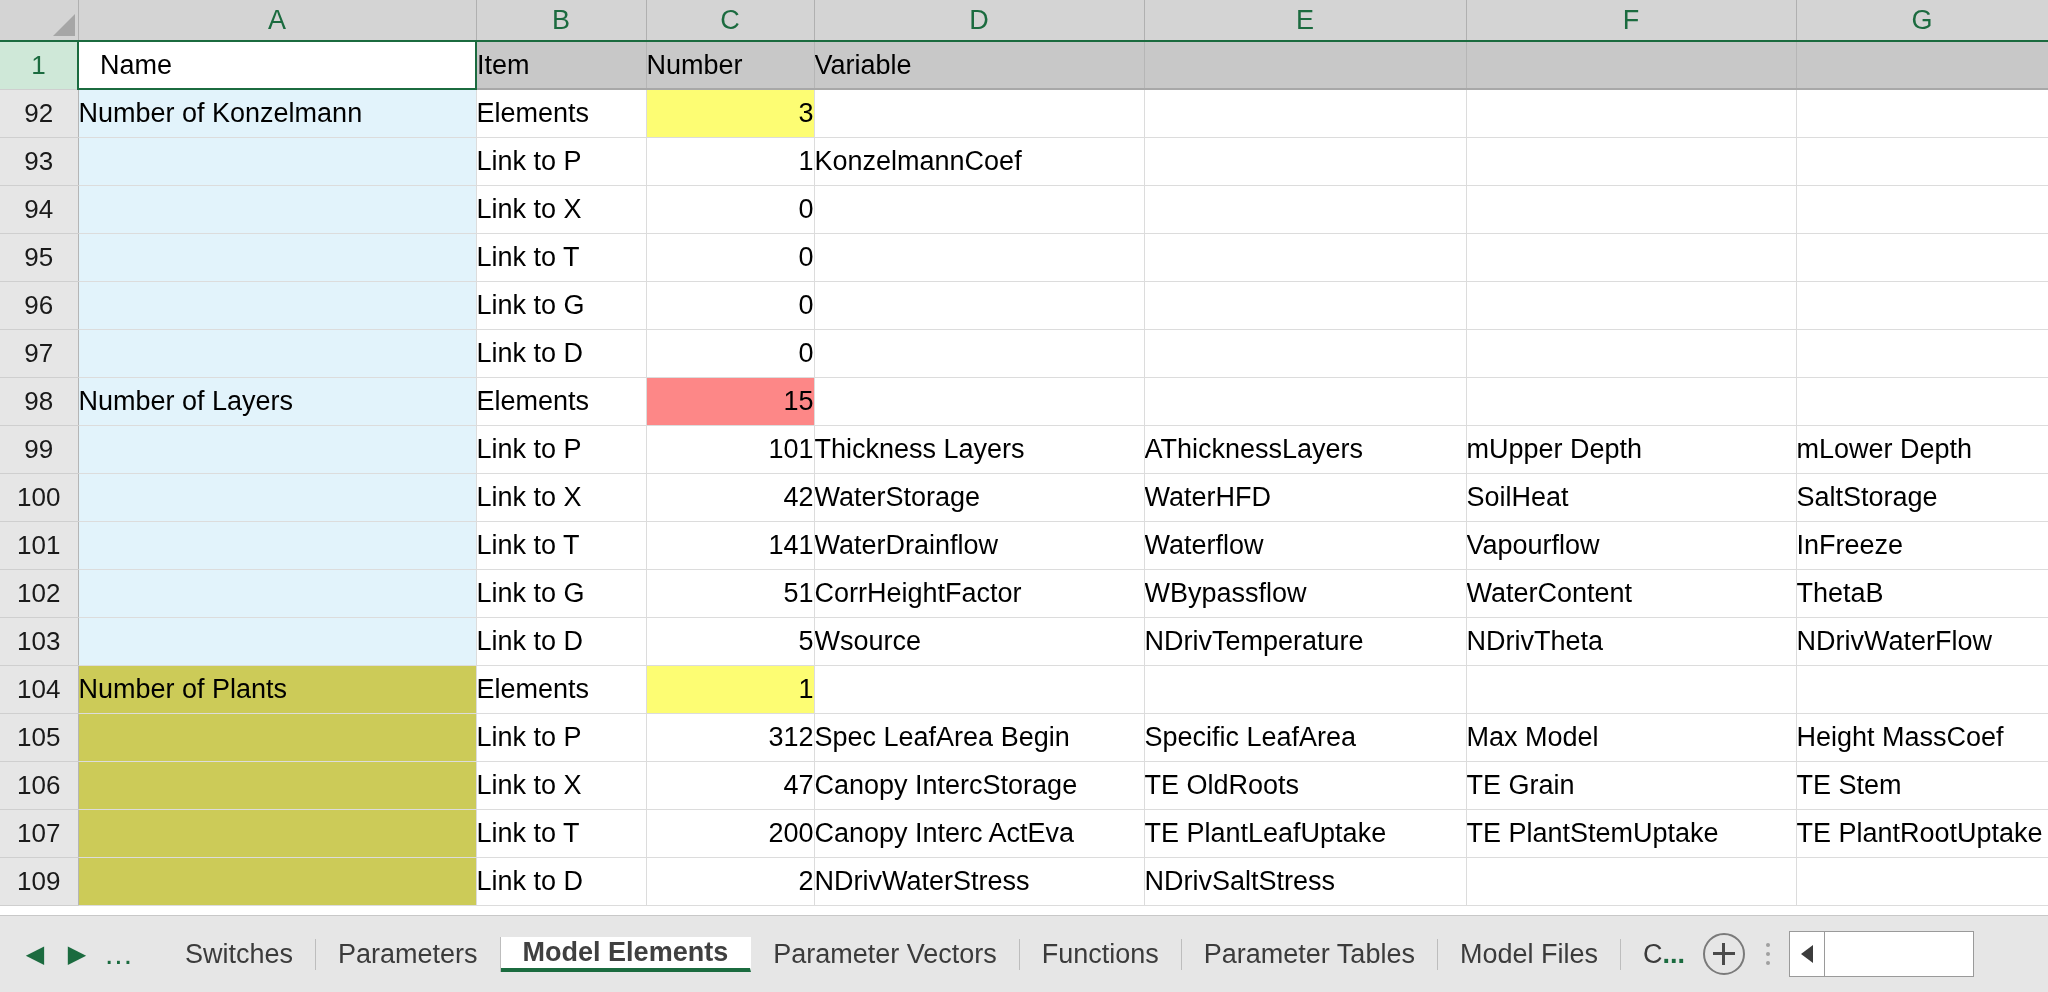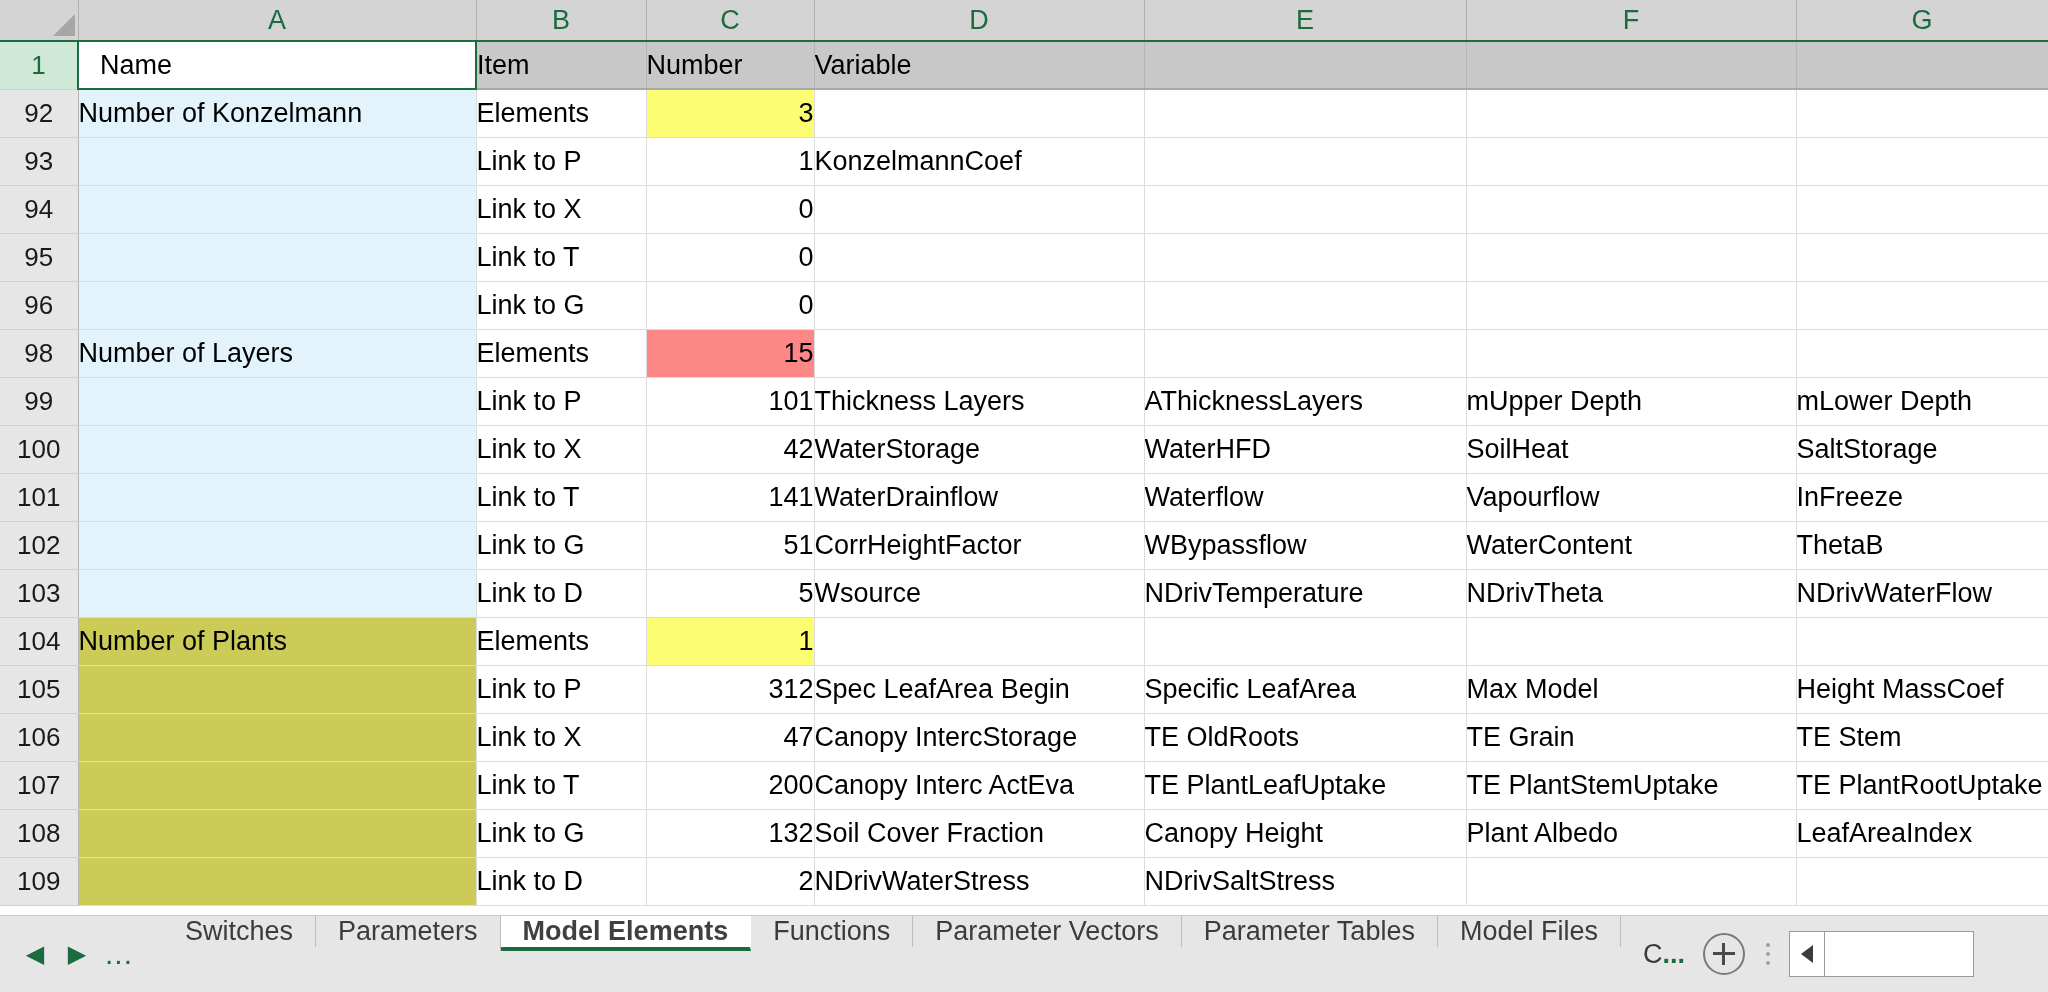--- a/index.html
+++ b/index.html
@@ -160,21 +160,21 @@
     font-size: 24px;
   }
   .navbtn.dots { color: #1b6b3f; font-size: 30px; letter-spacing: 1px; }
   .navsep {
     width: 1px;
     background: #bdbdbd;
     margin: 14px 10px 14px 6px;
   }
   .tabs {
     display: flex;
-    align-items: flex-start;
+    align-items: center;
     flex: 0 0 auto;
   }
   .tab {
     display: flex;
     align-items: center;
     padding: 0 22px;
     color: #3b3b3b;
     border-right: 1px solid #bdbdbd;
     background: transparent;
     white-space: nowrap;
@@ -334,20 +334,30 @@
             <td class="rowhead">96</td>
             <td class="cell txt fill-blue"></td>
             <td class="cell txt fill-white">Link to G</td>
             <td class="cell num fill-white">0</td>
             <td class="cell txt fill-white"></td>
             <td class="cell txt fill-white"></td>
             <td class="cell txt fill-white"></td>
             <td class="cell txt fill-white"></td>
           </tr>
           <tr>
+            <td class="rowhead">97</td>
+            <td class="cell txt fill-blue"></td>
+            <td class="cell txt fill-white">Link to D</td>
+            <td class="cell num fill-white">0</td>
+            <td class="cell txt fill-white"></td>
+            <td class="cell txt fill-white"></td>
+            <td class="cell txt fill-white"></td>
+            <td class="cell txt fill-white"></td>
+          </tr>
+          <tr>
             <td class="rowhead">98</td>
             <td class="cell txt fill-blue">Number of Layers</td>
             <td class="cell txt fill-white">Elements</td>
             <td class="cell num fill-red">15</td>
             <td class="cell txt fill-white"></td>
             <td class="cell txt fill-white"></td>
             <td class="cell txt fill-white"></td>
             <td class="cell txt fill-white"></td>
           </tr>
           <tr>
@@ -434,30 +444,20 @@
             <td class="rowhead">107</td>
             <td class="cell txt fill-olive"></td>
             <td class="cell txt fill-white">Link to T</td>
             <td class="cell num fill-white">200</td>
             <td class="cell txt fill-white">Canopy Interc ActEva</td>
             <td class="cell txt fill-white">TE PlantLeafUptake</td>
             <td class="cell txt fill-white">TE PlantStemUptake</td>
             <td class="cell txt fill-white">TE PlantRootUptake</td>
           </tr>
           <tr>
-            <td class="rowhead">108</td>
-            <td class="cell txt fill-olive"></td>
-            <td class="cell txt fill-white">Link to G</td>
-            <td class="cell num fill-white">132</td>
-            <td class="cell txt fill-white">Soil Cover Fraction</td>
-            <td class="cell txt fill-white">Canopy Height</td>
-            <td class="cell txt fill-white">Plant Albedo</td>
-            <td class="cell txt fill-white">LeafAreaIndex</td>
-          </tr>
-          <tr>
             <td class="rowhead">109</td>
             <td class="cell txt fill-olive"></td>
             <td class="cell txt fill-white">Link to D</td>
             <td class="cell num fill-white">2</td>
             <td class="cell txt fill-white">NDrivWaterStress</td>
             <td class="cell txt fill-white">NDrivSaltStress</td>
             <td class="cell txt fill-white"></td>
             <td class="cell txt fill-white"></td>
           </tr>
         </tbody>
@@ -470,22 +470,22 @@
       <div class="navbtn">▶</div>
       <div class="navbtn dots">...</div>
       <div class="navsep"></div>
     </div>
 
     <div class="tabs" id="tabs-container">
 
     <div class="tab">Switches</div>
         <div class="tab">Parameters</div>
         <div class="tab active">Model Elements</div>
+        <div class="tab">Parameter Vectors</div>
         <div class="tab">Functions</div>
-        <div class="tab">Parameter Vectors</div>
         <div class="tab">Parameter Tables</div>
         <div class="tab">Model Files</div>
       </div>
 
     <div class="tab partial">
       <span>C</span>
       <span class="ell">...</span>
     </div>
 
     <div class="addsheet">

